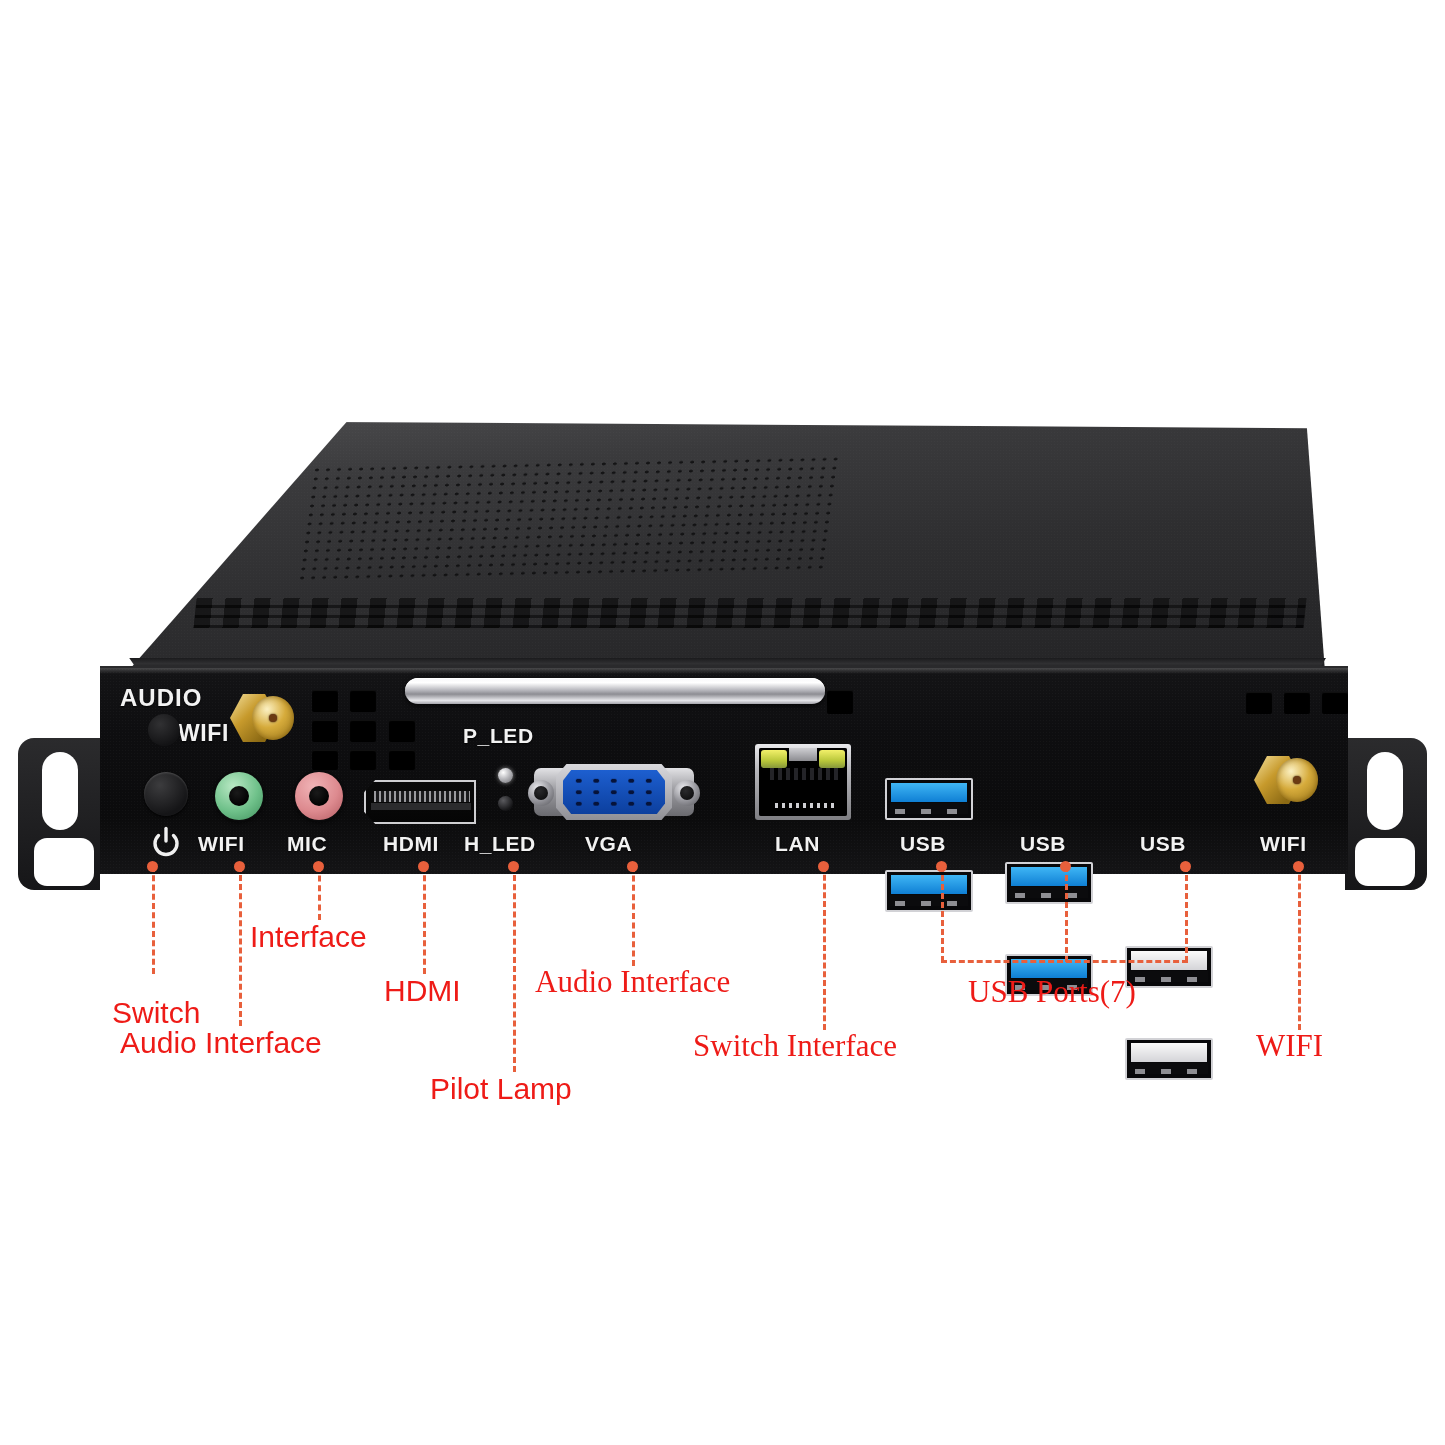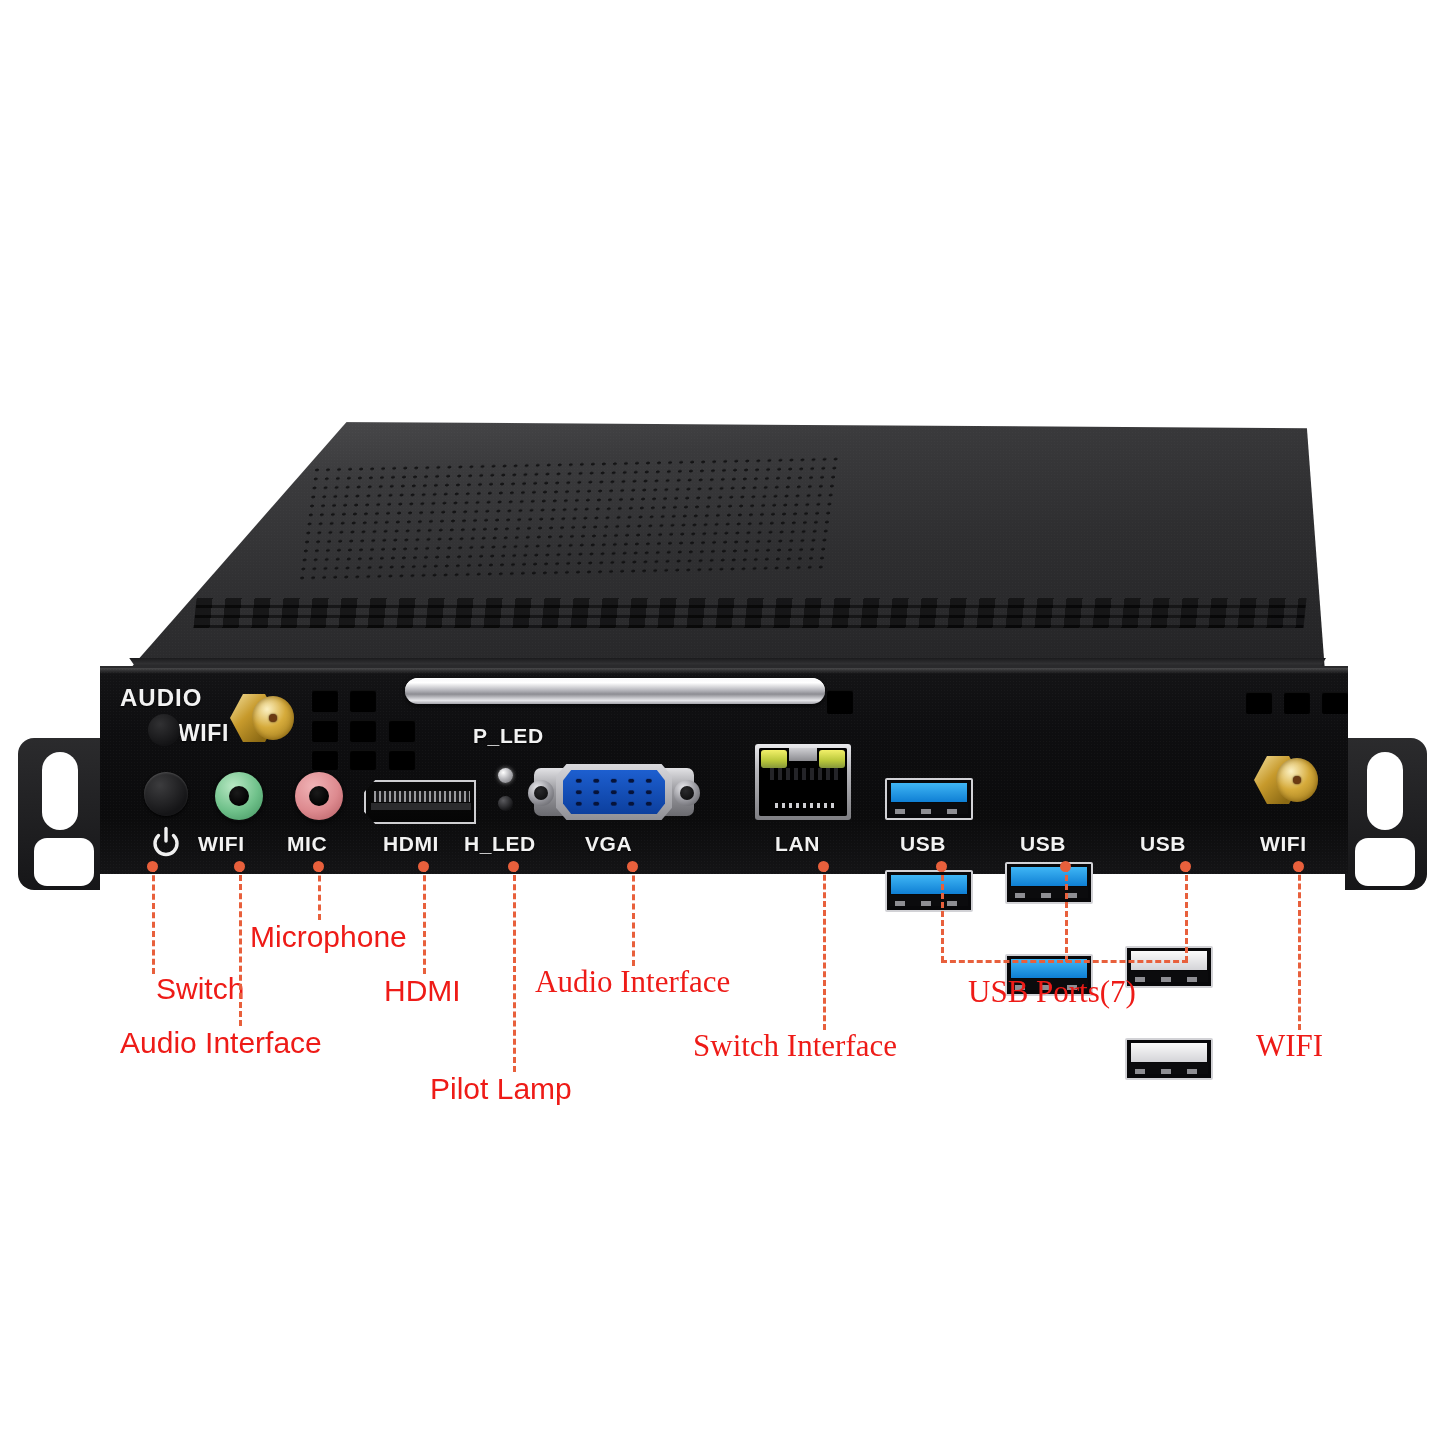--- a/index.html
+++ b/index.html
@@ -208,21 +208,21 @@
       <div class="vent" style="left:727px;top:22px;width:26px;height:24px;"></div>
 
       <div class="vent" style="left:1146px;top:24px;width:26px;height:22px;"></div>
       <div class="vent" style="left:1184px;top:24px;width:26px;height:22px;"></div>
       <div class="vent" style="left:1222px;top:24px;width:26px;height:22px;"></div>
 
       <div class="handle" style="left:305px;top:10px;"></div>
 
       <div class="lbl" style="left:20px;top:16px;font-size:24px;font-weight:bold;letter-spacing:1px;">AUDIO</div>
       <div class="lbl" style="left:78px;top:52px;font-size:23px;font-weight:bold;">WIFI</div>
-      <div class="lbl" style="left:373px;top:56px;font-size:21px;font-weight:bold;">P_LED</div>
+      <div class="lbl" style="left:363px;top:56px;font-size:21px;font-weight:bold;">P_LED</div>
 
       <div class="pt ghostdot" style="left:48px;top:46px;"></div>
 
       <div class="pt sma" style="left:128px;top:20px;">
         <div class="nut"></div>
         <div class="barrel"></div>
         <div class="pin"></div>
       </div>
 
       <div class="pt pwr" style="left:44px;top:104px;"></div>
@@ -317,29 +317,29 @@
         <div class="barrel"></div>
         <div class="pin"></div>
       </div>
       <div class="lbl" style="left:1160px;top:164px;font-weight:bold;">WIFI</div>
 
     </div>
   </div>
 
   <div class="dot" style="left:147px;top:861px;"></div>
   <div class="leader" style="left:152px;top:866px;height:108px;"></div>
-  <div class="ann" style="left:112px;top:972px;margin-left:44px;">Switch</div>
+  <div class="ann" style="left:112px;top:996px;">Switch</div>
 
   <div class="dot" style="left:234px;top:861px;"></div>
   <div class="leader" style="left:239px;top:866px;height:160px;"></div>
   <div class="ann" style="left:120px;top:1026px;">Audio Interface</div>
 
   <div class="dot" style="left:313px;top:861px;"></div>
   <div class="leader" style="left:318px;top:866px;height:54px;"></div>
-  <div class="ann" style="left:250px;top:920px;">Microphone</div>
+  <div class="ann" style="left:250px;top:920px;">Interface</div>
 
   <div class="dot" style="left:418px;top:861px;"></div>
   <div class="leader" style="left:423px;top:866px;height:108px;"></div>
   <div class="ann" style="left:384px;top:974px;">HDMI</div>
 
   <div class="dot" style="left:508px;top:861px;"></div>
   <div class="leader" style="left:513px;top:866px;height:206px;"></div>
   <div class="ann" style="left:430px;top:1072px;">Pilot Lamp</div>
 
   <div class="dot" style="left:627px;top:861px;"></div>

